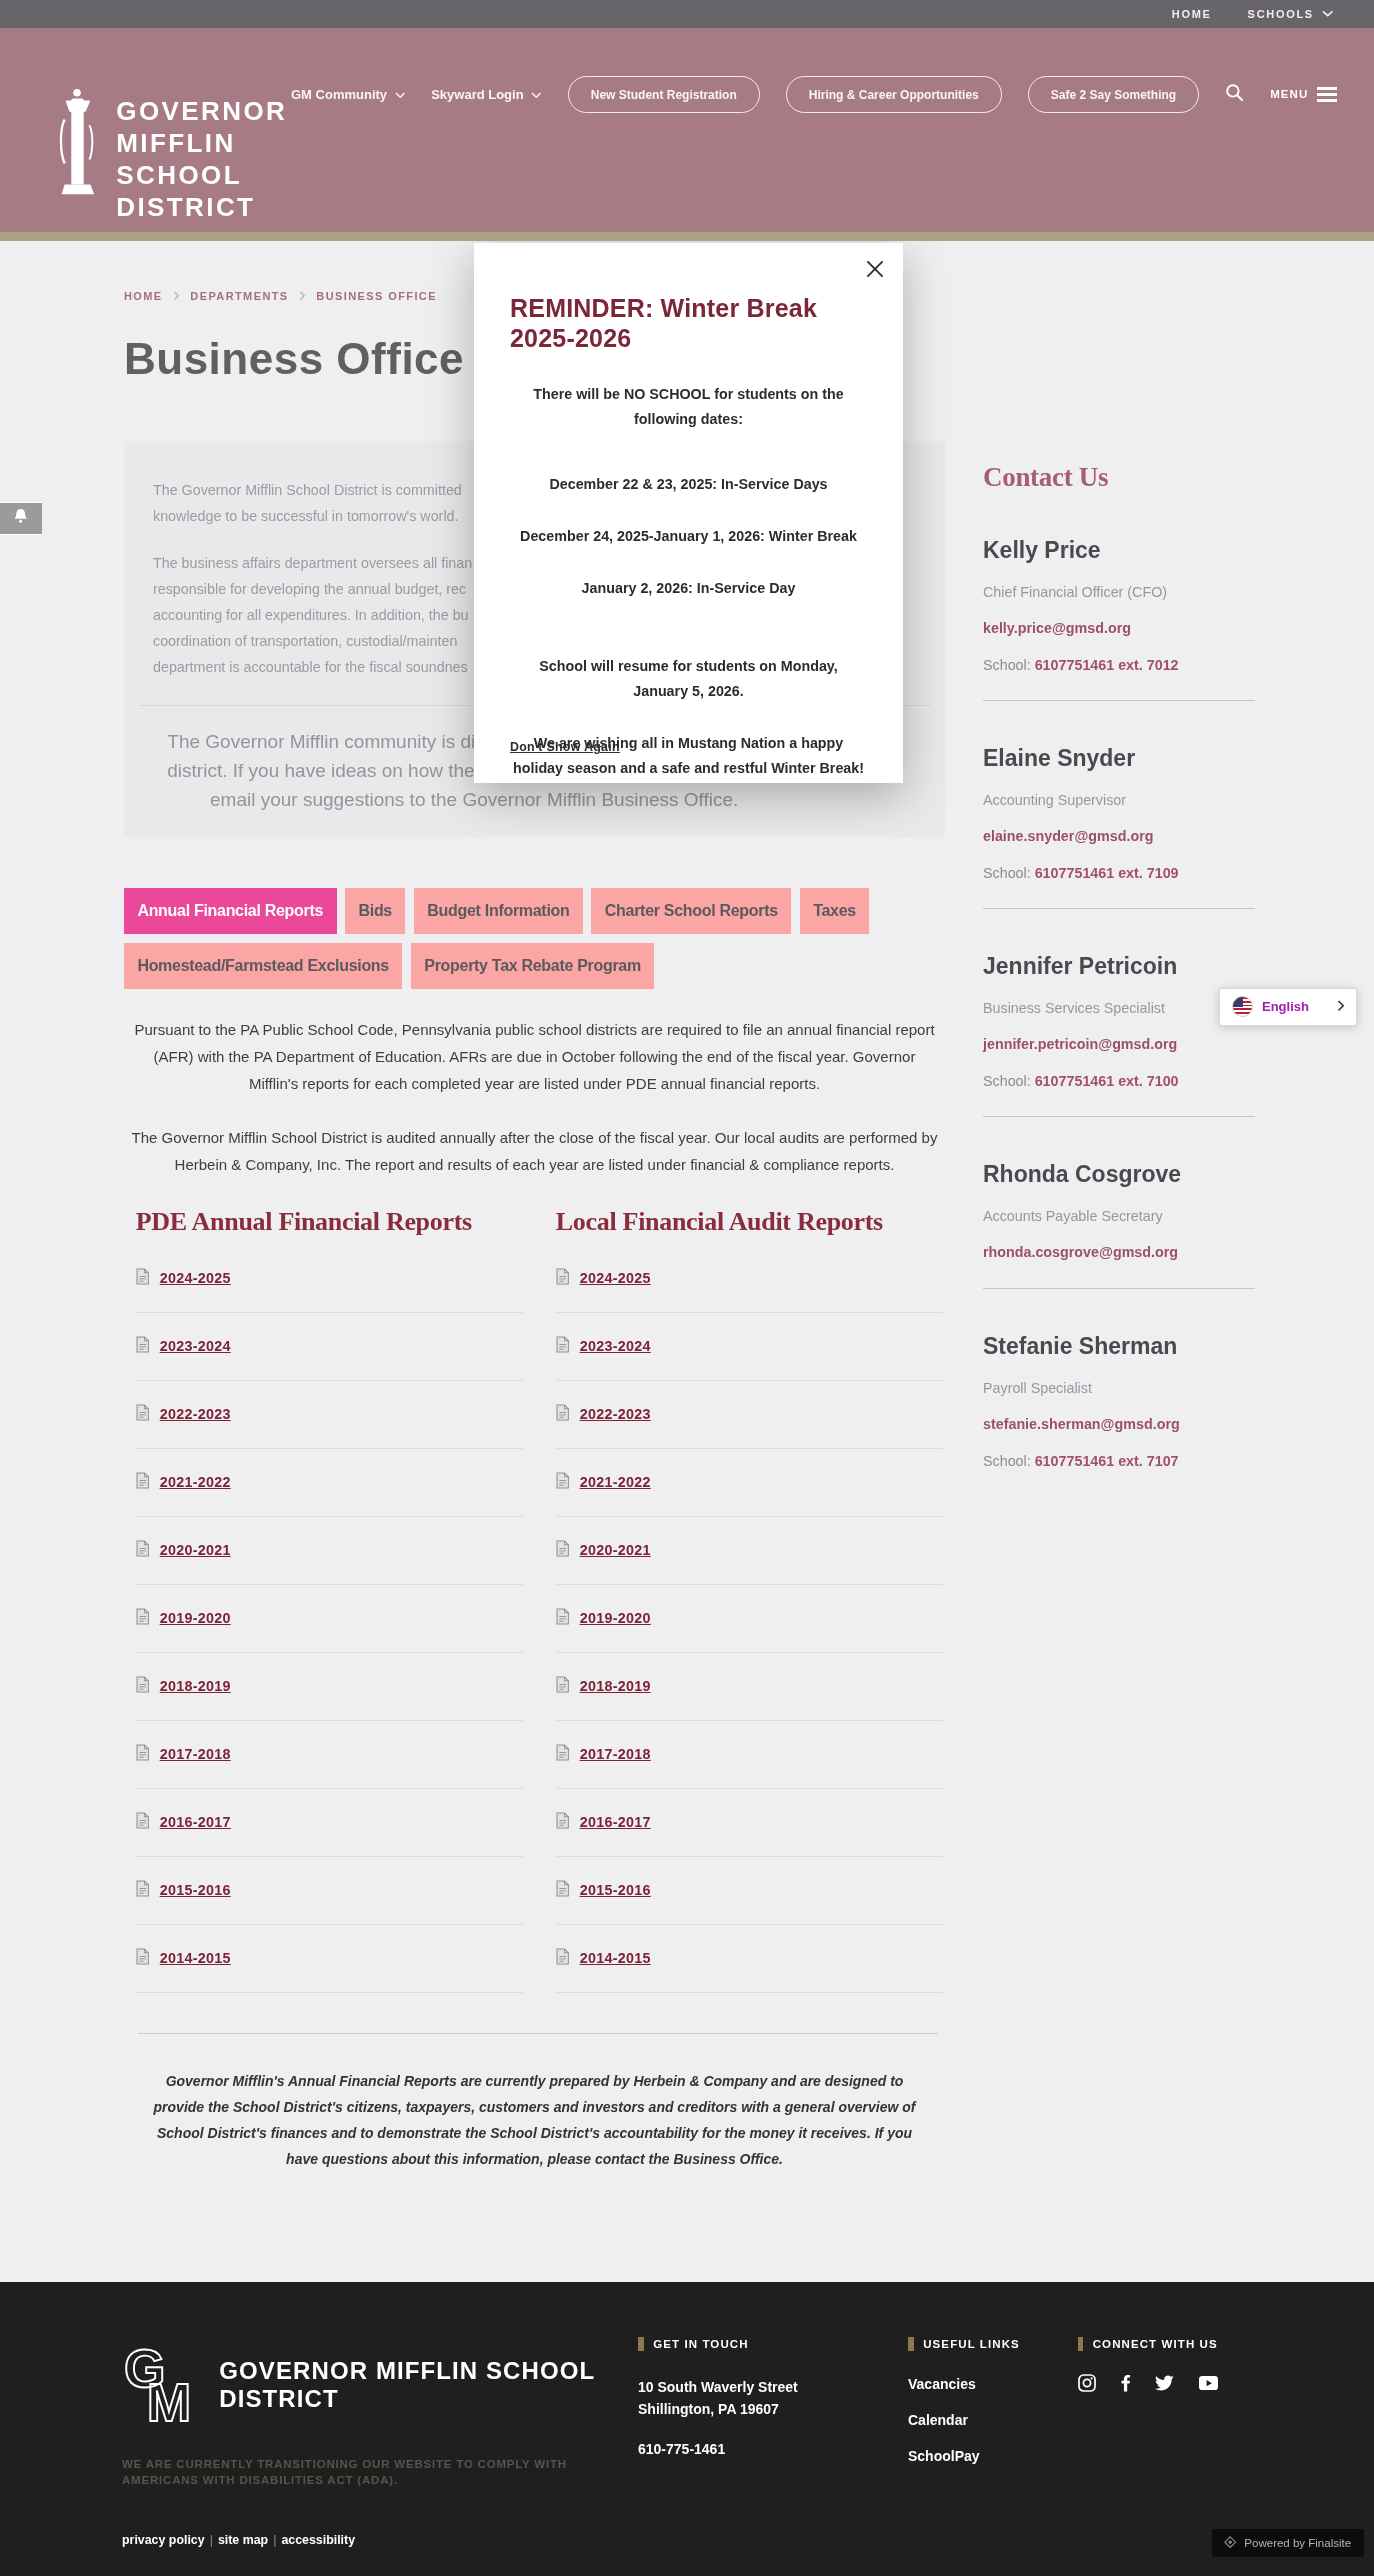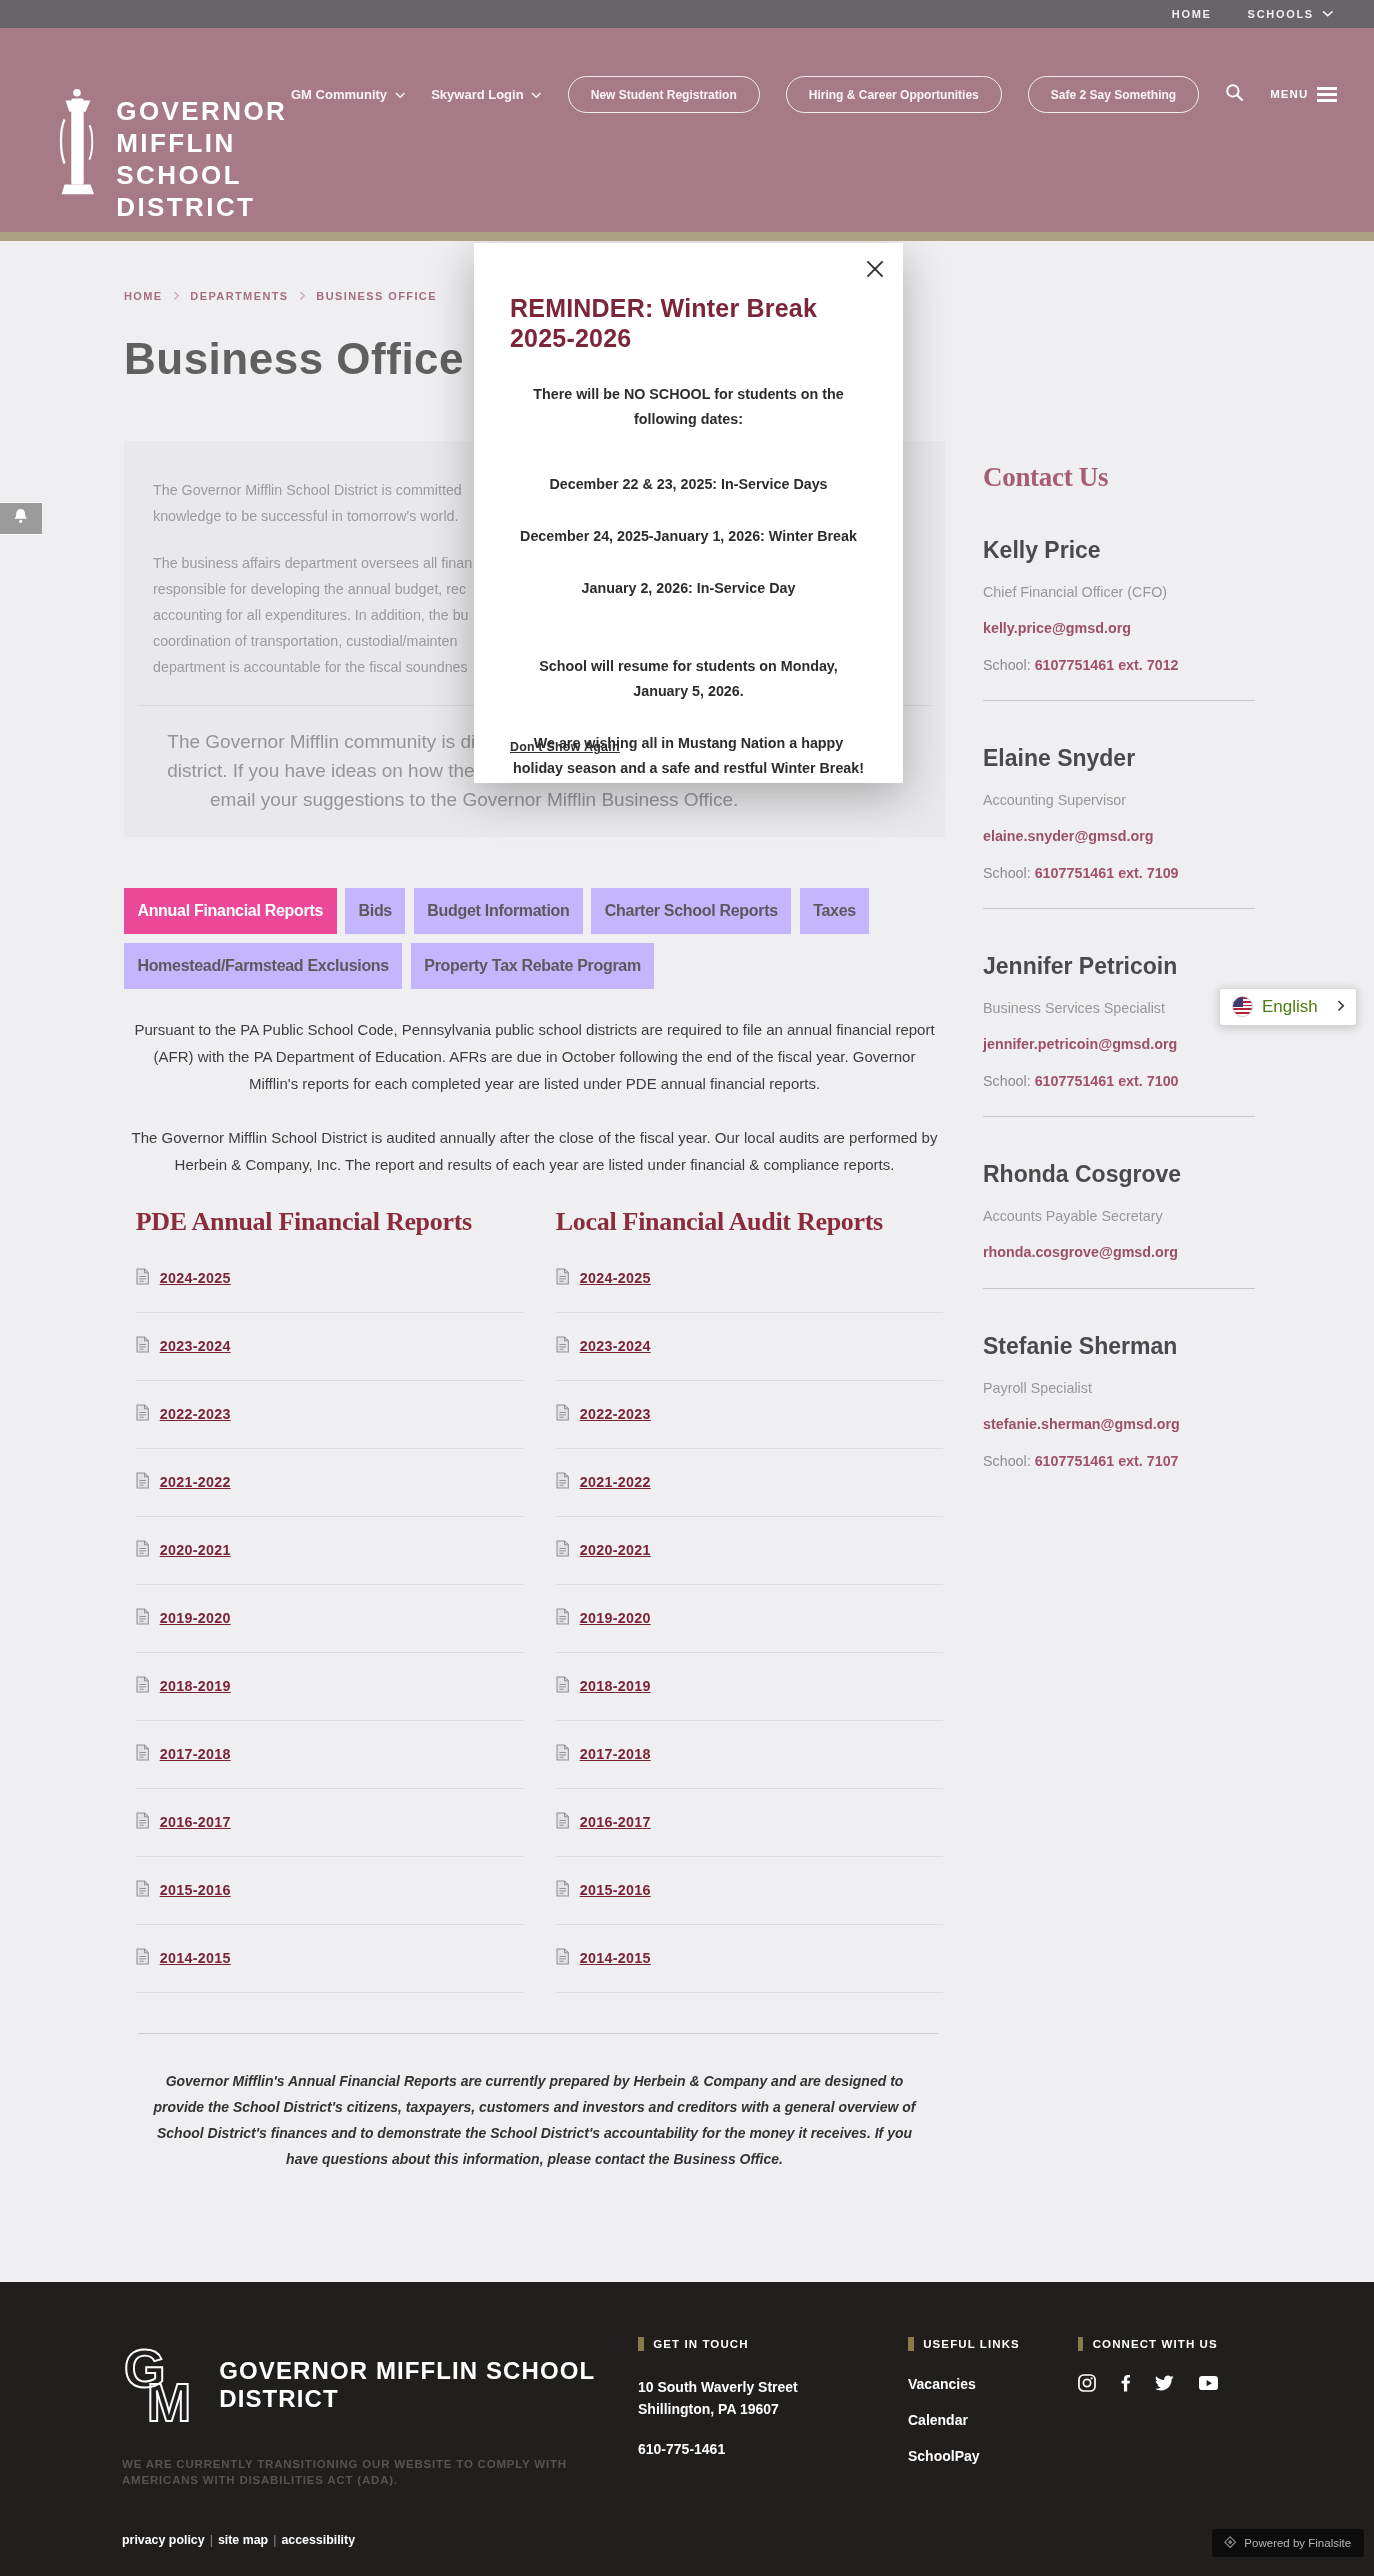--- a/index.html
+++ b/index.html
@@ -49,21 +49,21 @@
 
   .intro-card { margin-top:57px; height:396px; background:#e9e9eb; padding:36px 0 0 29px; overflow:hidden; }
   .intro-line { font-size:14.3px; color:#9b9ba1; line-height:26px; white-space:nowrap; overflow:hidden; }
   .intro-gap { height:21px; }
   .intro-divider { border:0; border-top:1px solid #d8d8db; margin:25px 14.3px 21px -14.3px; }
   .quote-line { font-size:19px; color:#94949a; line-height:29px; padding-left:14.3px;
                 white-space:nowrap; overflow:hidden; }
   .quote-line:last-child { padding-left:57px; }
 
   .tabs { margin-top:51px; display:flex; flex-wrap:wrap; gap:8.6px; width:831px; }
-  .tab { background:#c4b5fd; color:#5a5a5e; font-size:16px; font-weight:700; padding:14.3px 13.4px;
+  .tab { background:#fca5a5; color:#5a5a5e; font-size:16px; font-weight:700; padding:14.3px 13.4px;
          letter-spacing:-0.3px; cursor:pointer; white-space:nowrap; }
   .tab.active { background:#ec4899; color:#fff; }
 
   .afr-p { margin:27px auto 0; width:810px; text-align:center; font-size:15px; color:#3e3e42;
            line-height:27px; }
 
   .report-cols { display:flex; gap:33px; margin-top:29px; padding-left:9.5px;justify-content:center; }
   .report-col { width:387px; }
   .report-col h2 { font-family:"Liberation Serif", serif; font-size:26px; color:#8a2c3c;
                    font-weight:700; margin:0 0 7.6px; letter-spacing:-0.3px; }
@@ -99,21 +99,21 @@
   .modal-dismiss { position:absolute; left:36px; bottom:29px; font-size:12.4px; color:#2e2e2e;
                    text-decoration:underline; font-weight:700; letter-spacing:0.3px; cursor:pointer; }
 
   
   .lang-btn { position:absolute; top:747px; right:18px; width:138px; height:38px; background:#fff;
               border:1px solid #d8d8d8; border-radius:2.9px; display:flex; align-items:center;
               gap:9.5px; padding:0 11.5px; box-shadow:0 1.9px 9.5px rgba(0,0,0,.18); cursor:pointer; z-index:15; }
   .flag { width:21px; height:21px; border-radius:50%; overflow:hidden; position:relative; flex:none;
           background:repeating-linear-gradient(#b22234 0 1.9px, #fff 1.9px 3.8px); border:1px solid #ccc; }
   .flag::after { content:""; position:absolute; left:0; top:0; width:10.5px; height:9.5px; background:#3c3b6e; }
-  .lang-label { font-size:17px; color:#4d7c0f; font-weight:400; flex:1; }
+  .lang-label { font-size:13px; color:#a21caf; font-weight:700; flex:1; }
 
   
   footer { position:relative; height:294px; background:#211f1e; }
   .footer-main { display:flex; padding:55px 29px 0 122px; }
   .f-brand { width:516px; }
   .f-brand-row { display:flex; align-items:center; gap:15.3px; }
   .f-name { color:#fff; font-size:24px; font-weight:700; letter-spacing:1.1px; }
   .ada { margin-top:23px; width:449px; font-size:11.5px; line-height:16px; color:#57544f;
          letter-spacing:0.8px; font-weight:600; }
   .f-col-touch { width:239px; }

